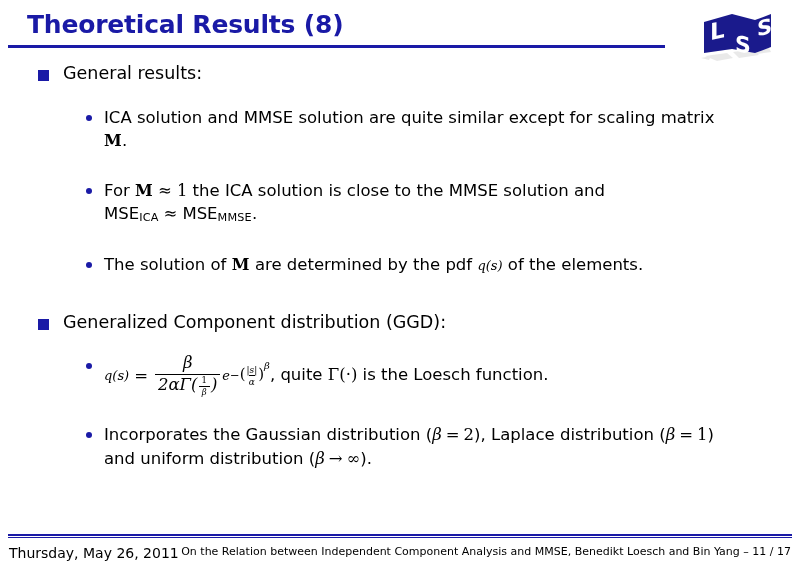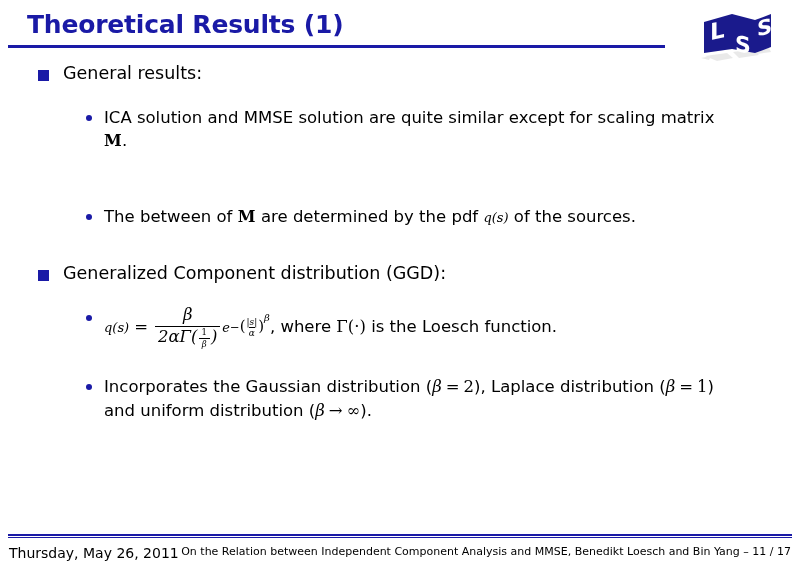--- a/index.html
+++ b/index.html
@@ -190,21 +190,21 @@
     right: 9px;
     top: 545px;
     font-size: 11px;
     font-family: "DejaVu Sans", sans-serif;
     white-space: nowrap;
   }
 </style>
 </head>
 <body>
 
-<div id="slide-title">Theoretical Results (1)</div>
+<div id="slide-title">Theoretical Results (8)</div>
 <div id="title-rule"></div>
 
 <div id="logo">
   <svg viewBox="0 0 78 62" width="78" height="62">
 
     <g opacity="0.30" fill="#b7b7b7">
       <path d="M8 50 L30 47 L36 52 L20 55 Z"></path>
       <path d="M36 46 L56 43 L62 49 L42 52 Z"></path>
       <path d="M58 44 L72 42 L74 46 L60 48 Z"></path>
       <path d="M4 52 L14 50 L12 54 Z"></path>
@@ -231,26 +231,30 @@
 
   <div class="gap-sm"></div>
 
   <div class="lvl2">
     <span class="rd-bullet"></span>
     <span>ICA solution and MMSE solution are quite similar except for scaling matrix </span><span class="matbold">M</span><span>.</span>
   </div>
 
   <div class="gap-md"></div>
 
+  <div class="lvl2">
+    <span class="rd-bullet"></span>
+    <span>For </span><span class="matbold">M</span><span class="mathup" style="padding:0 5px;">≈</span><span class="mathup">1</span><span> the ICA solution is close to the MMSE solution and MSE</span><sub class="sm">ICA</sub><span class="mathup" style="padding:0 5px;">≈</span><span>MSE</span><sub class="sm">MMSE</sub><span>.</span>
+  </div>
 
   <div class="gap-md"></div>
 
   <div class="lvl2">
     <span class="rd-bullet"></span>
-    <span>The between of </span><span class="matbold">M</span><span> are determined by the pdf </span><span class="math">q(s)</span><span> of the sources.</span>
+    <span>The solution of </span><span class="matbold">M</span><span> are determined by the pdf </span><span class="math">q(s)</span><span> of the elements.</span>
   </div>
 
   <div class="gap-lg"></div>
 
   <div class="lvl1">
     <span class="sq-bullet"></span>
     <span>Generalized Component distribution (GGD):</span>
   </div>
 
   <div class="gap-sm"></div>
@@ -265,21 +269,21 @@
         <span class="den"><span class="greek">2αΓ(</span><span class="minifrac">
               <span class="num mathup" style="font-size:8.5px;">1</span>
               <span class="den greek" style="font-size:8.5px;">β</span>
             </span><span class="greek">)</span></span>
       </span>
       <span class="math">e</span>
       <span class="expo"><span class="mathup" style="font-size:11.5px;">−</span><span class="mathup" style="font-size:15px;">(</span><span class="minifrac" style="font-size:9px;">
             <span class="num math" style="font-size:9px;">|s|</span>
             <span class="den greek" style="font-size:9px;">α</span>
           </span><span class="mathup" style="font-size:15px;">)</span><span class="sup-beta greek">β</span></span>
-    </span><span>, where </span><span class="mathup">Γ(·)</span><span> is the Loesch function.</span>
+    </span><span>, quite </span><span class="mathup">Γ(·)</span><span> is the Loesch function.</span>
   </div>
 
   <div class="gap-md"></div>
 
   <div class="lvl2">
     <span class="rd-bullet"></span>
     <span>Incorporates the Gaussian distribution (</span><span class="greek">β</span><span class="mathup" style="padding:0 4px;">=</span><span class="mathup">2</span><span>), Laplace distribution (</span><span class="greek">β</span><span class="mathup" style="padding:0 4px;">=</span><span class="mathup">1</span><span>) and uniform distribution (</span><span class="greek">β</span><span class="mathup" style="padding:0 4px;">→</span><span class="mathup">∞</span><span>).</span>
   </div>
 
 </div>

